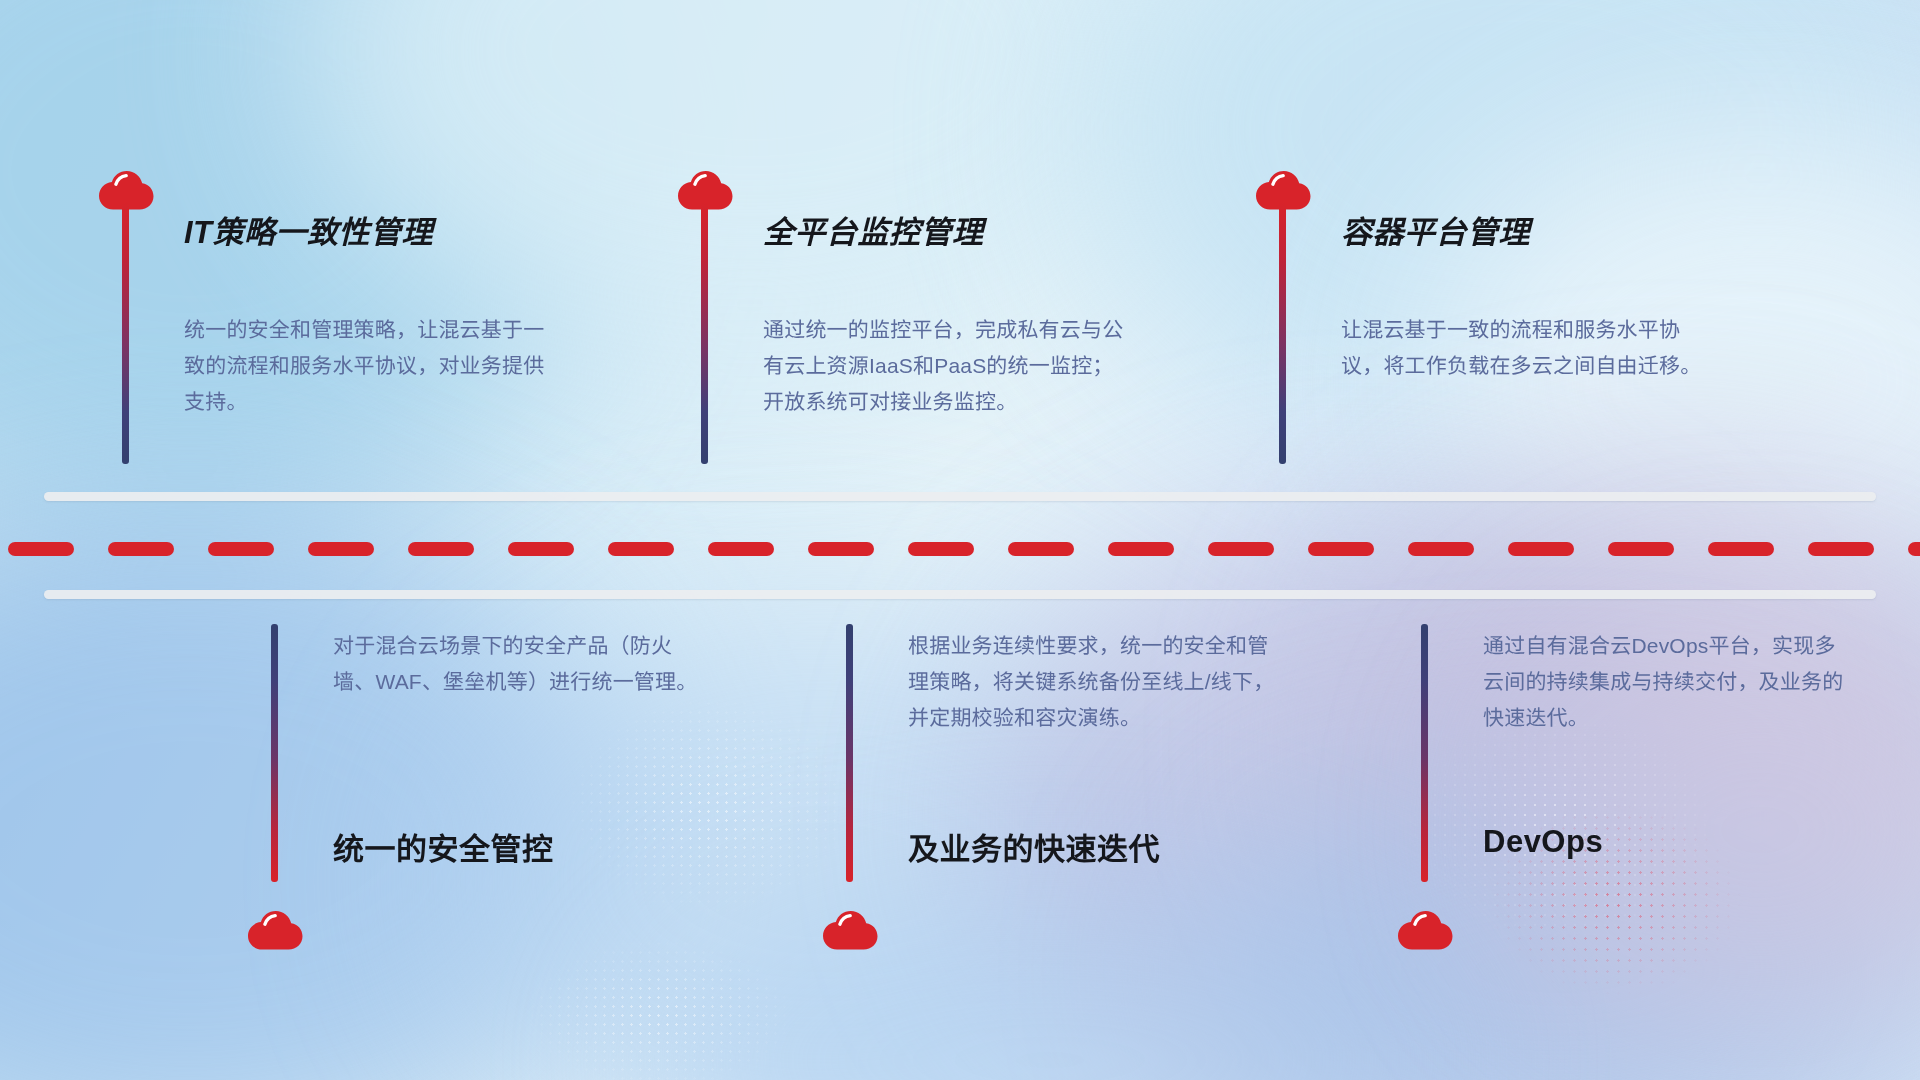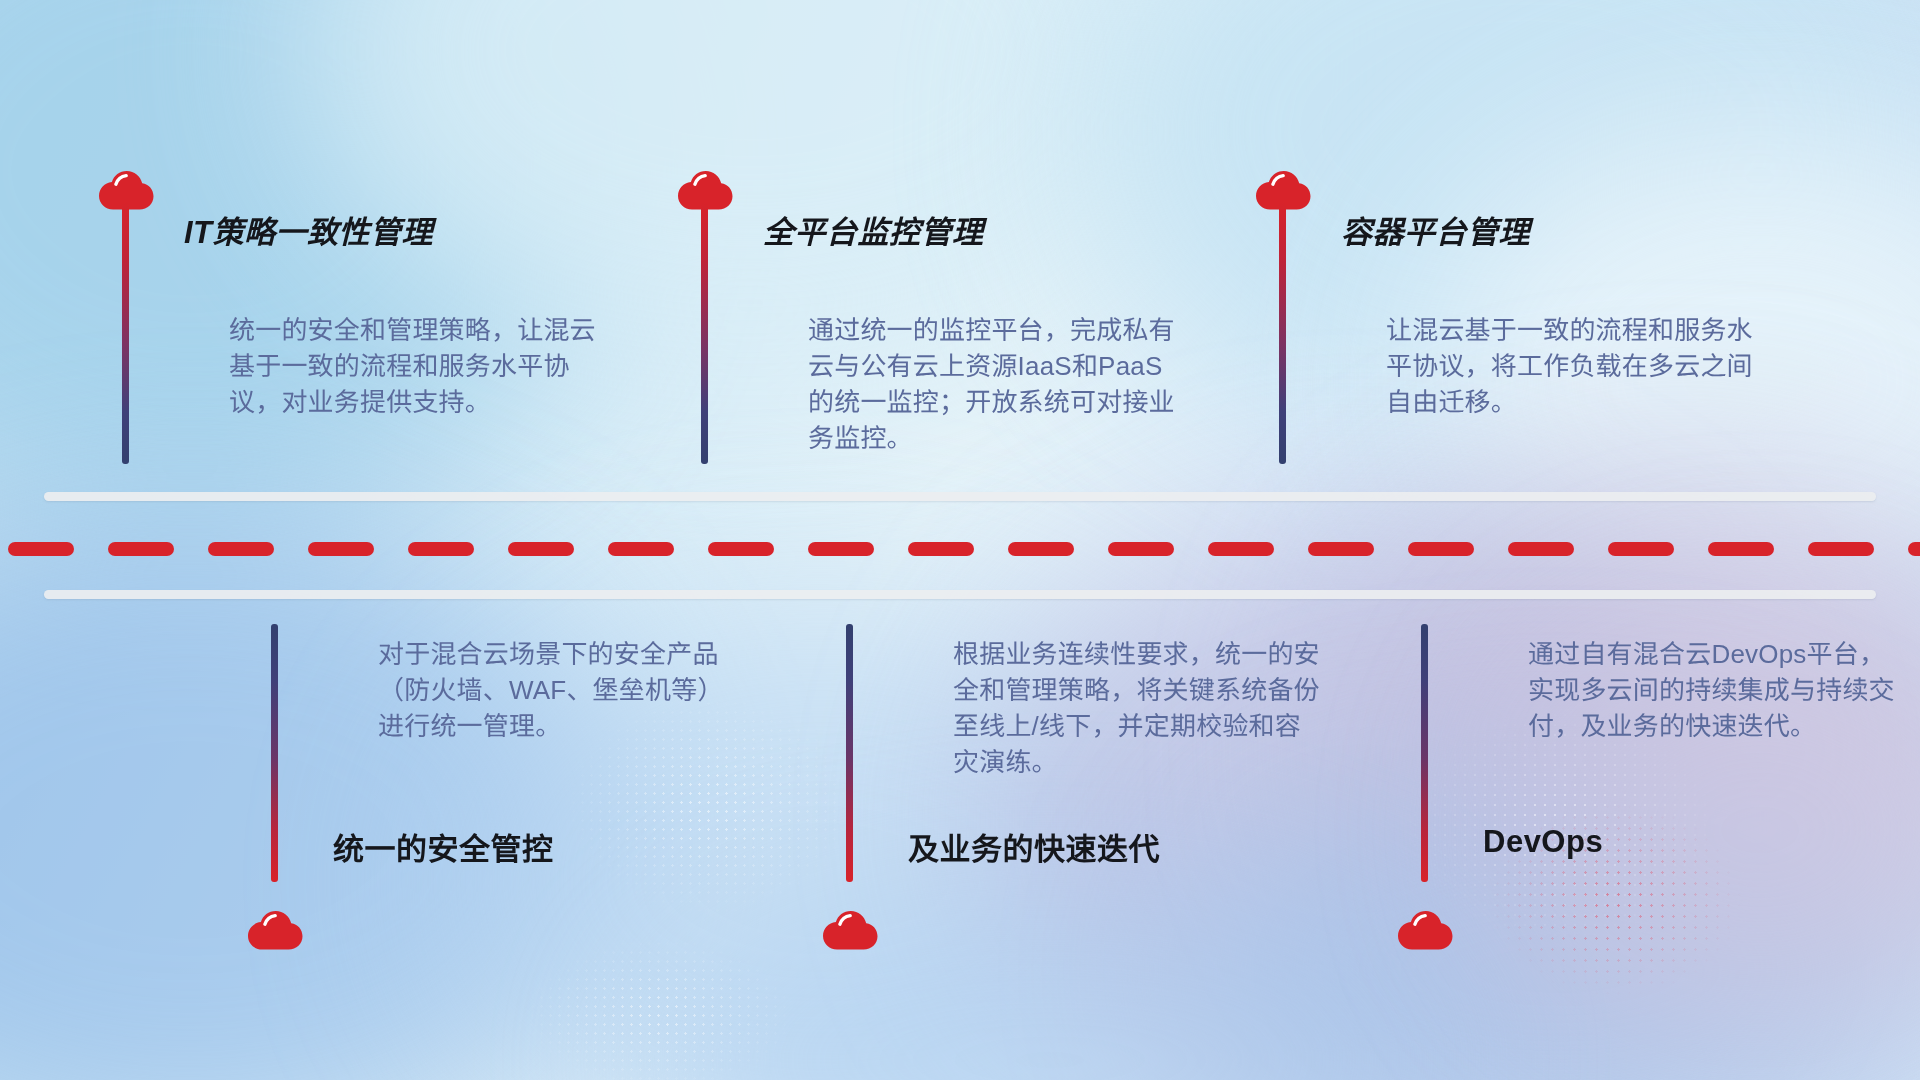--- a/index.html
+++ b/index.html
@@ -113,46 +113,45 @@
   .card-title {
     position: absolute;
     font-size: 31px;
     font-weight: 700;
     color: #15171c;
     letter-spacing: .5px;
     white-space: nowrap;
   }
   .card-body {
     position: absolute;
-    font-size: 26px;
+    font-size: 21px;
     line-height: 36px;
     color: #5b6b9c;
     letter-spacing: .2px;
     width: 370px;
-    margin-left: 45px;
   }
 
   
   #col-top-1 { left: 96px;  top: 160px; }
   #col-top-2 { left: 675px; top: 160px; }
   #col-top-3 { left: 1253px; top: 160px; }
 
   .col-top .cloud { left: 0;  top: 0; }
   .col-top .stem  { left: 26px; top: 42px; height: 262px; }
   .col-top .card-title { left: 88px; top: 47px; font-style: italic; }
   .col-top .card-body  { left: 88px; top: 152px; }
 
   
   #col-bot-1 { left: 245px;  top: 624px; }
   #col-bot-2 { left: 820px;  top: 624px; }
   #col-bot-3 { left: 1395px; top: 624px; }
 
   .col-bot .stem  { left: 26px; top: 0;   height: 258px; }
   .col-bot .cloud { left: 0;   top: 276px; }
-  .col-bot .card-body  { left: 88px; top: 12px; }
+  .col-bot .card-body  { left: 88px; top: 4px; }
   .col-bot .card-title { left: 88px; top: 200px; }
 
   
   #col-bot-2 .stem { height: 258px; }
 </style>
 </head>
 <body>
 
 <div id="stage">
 

